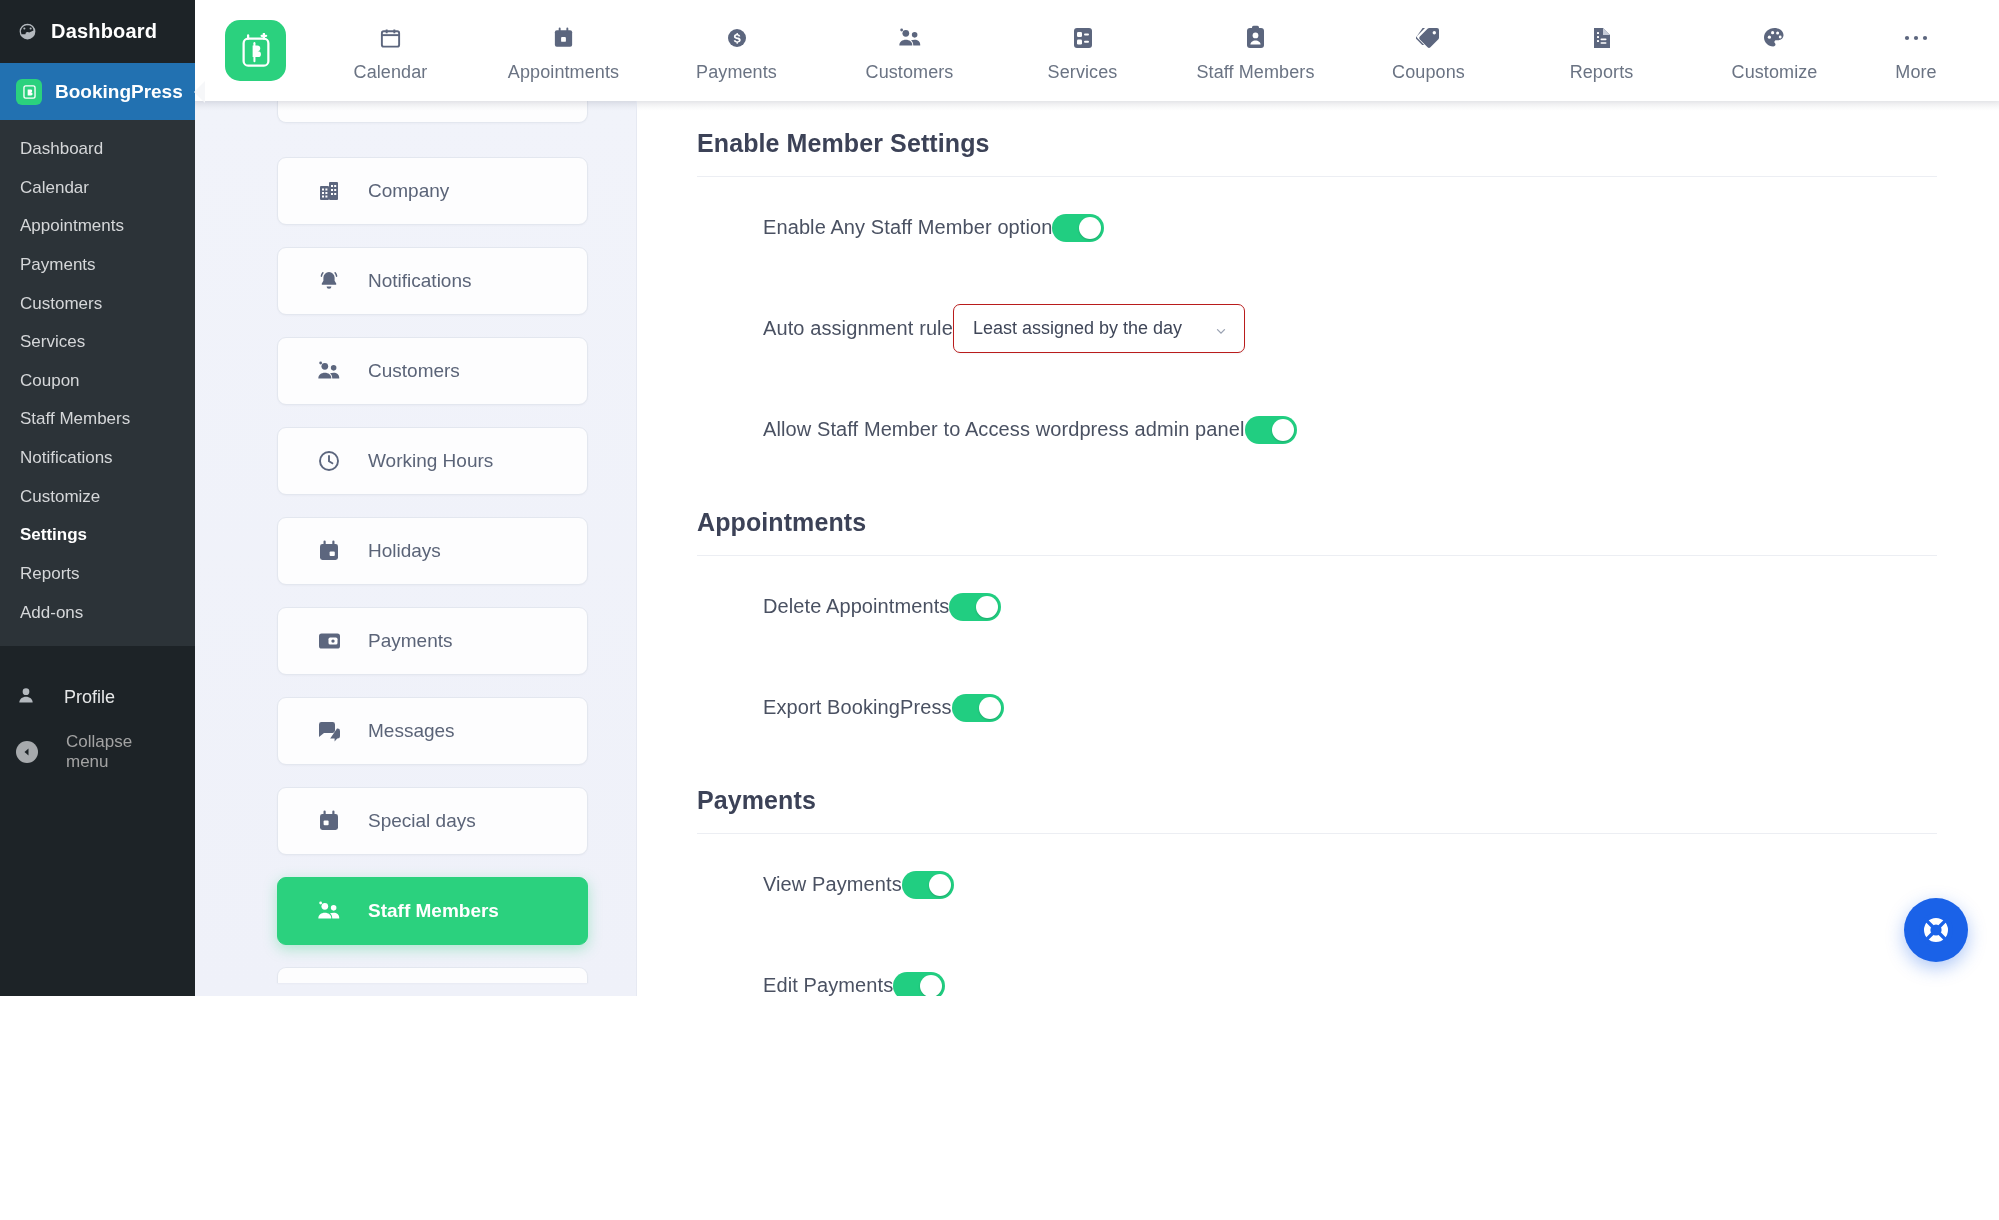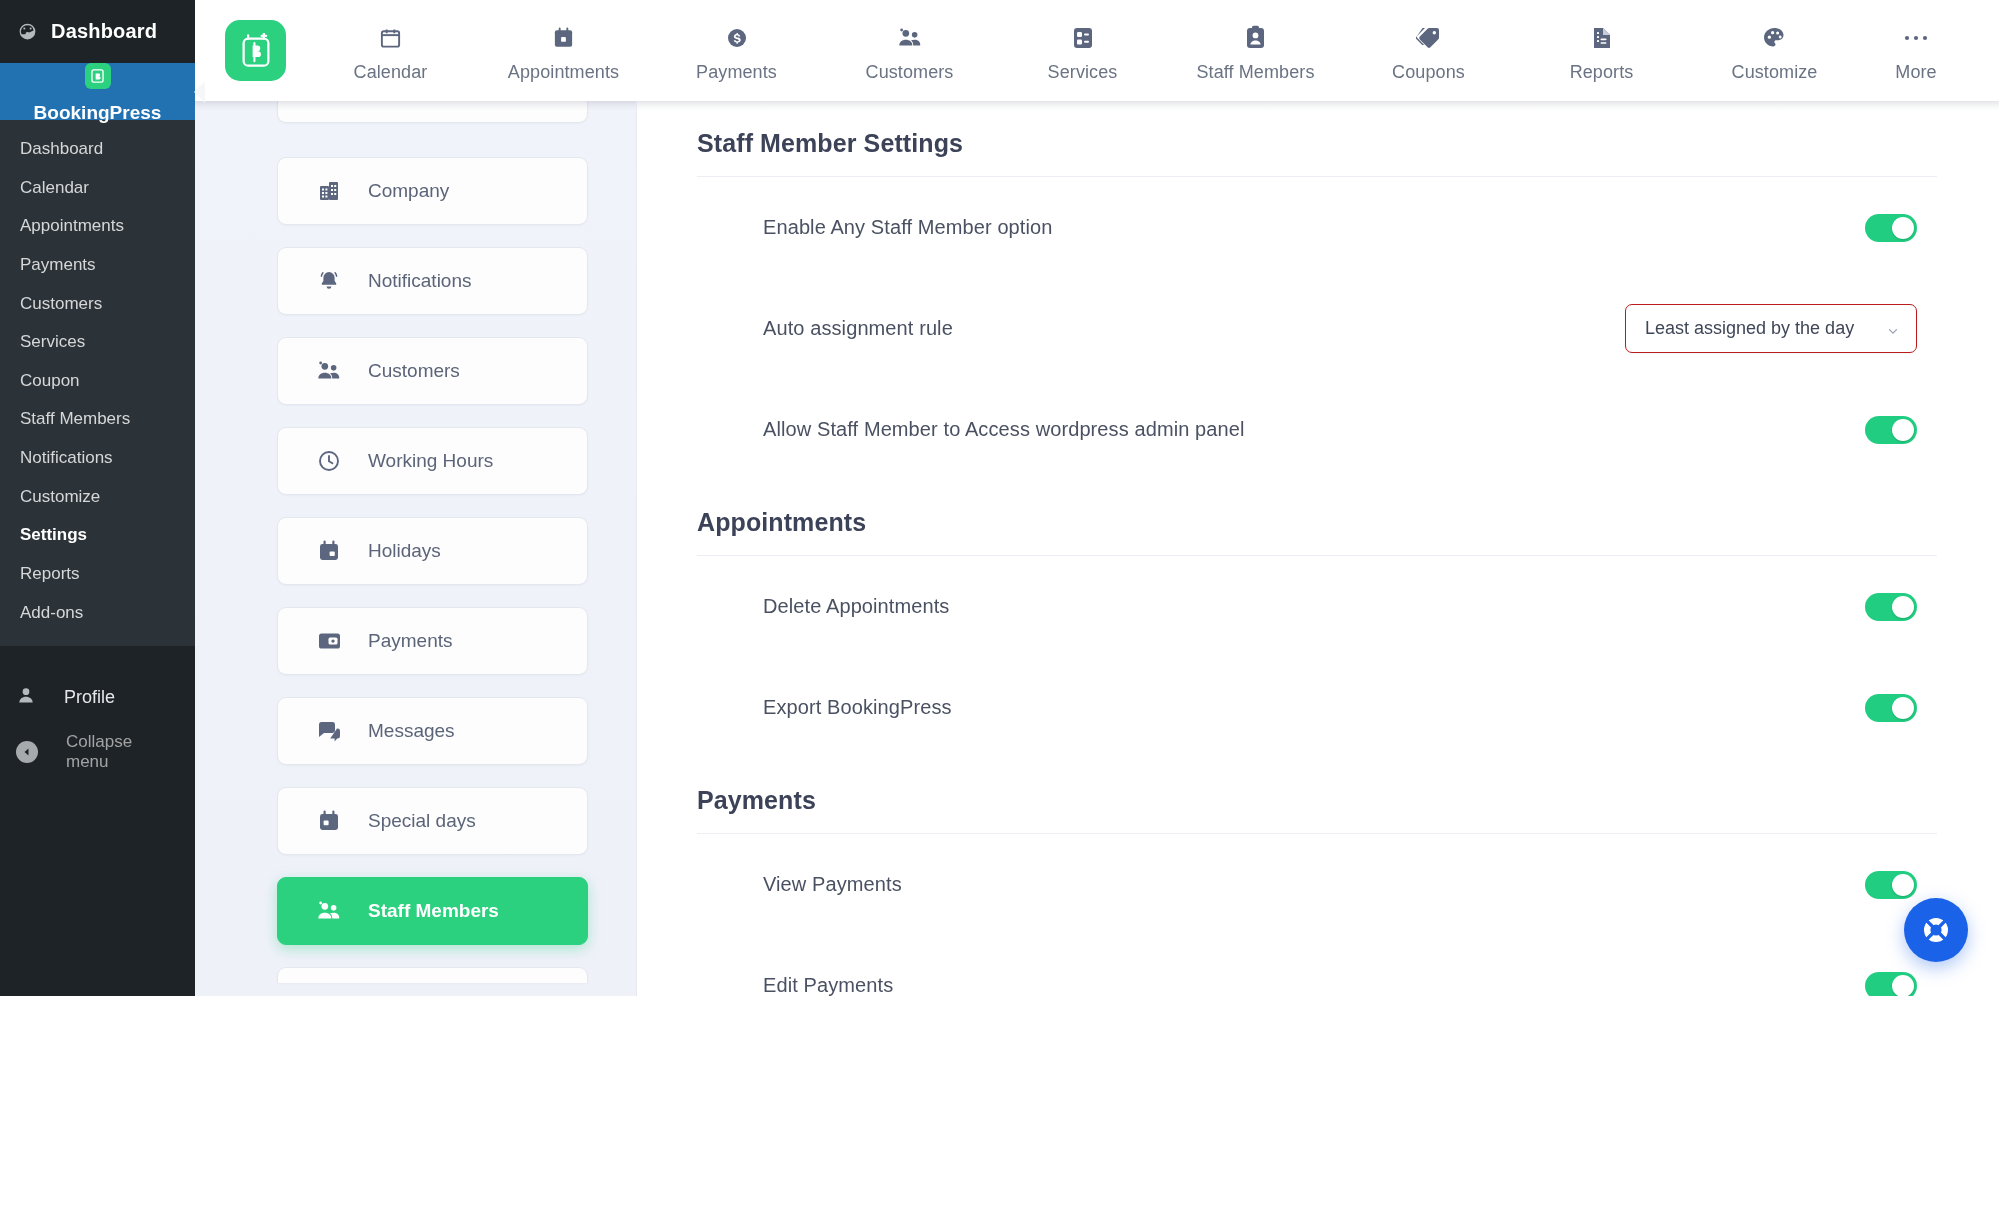--- a/index.html
+++ b/index.html
@@ -25,21 +25,20 @@
     color: #ffffff; font-size: 20px; font-weight: 600;
     letter-spacing: .2px;
   }
   .wp-topitem .ic { width: 22px; height: 22px; display:flex; align-items:center; justify-content:center; }
   .wp-plugin {
     display: flex; align-items: center; gap: 13px;
     height: 57px; padding: 0 16px;
     background: #2271b1; color: #fff;
     font-size: 19px; font-weight: 700;
     position: relative;
-    flex-direction: column;
   }
   .wp-plugin::after{
     content:""; position:absolute; right:-10px; top:50%;
     transform: translateY(-50%);
     border-top: 11px solid transparent;
     border-bottom: 11px solid transparent;
     border-right: 11px solid #f6f7f9;
   }
   .bp-logo-sm{
     width:26px;height:26px;border-radius:6px;
@@ -133,21 +132,21 @@
   .main-content{
     flex:1 1 auto; background:#ffffff; min-width:0;
     padding: 0 62px 0 60px; position:relative; overflow:hidden;
   }
   .sec-title{
     font-size: 25px; font-weight: 700; color:#3c4257;
     padding-top: 28px; padding-bottom: 18px; letter-spacing:.1px;
   }
   .sec-rule{ height:1px; background:#eceef3; margin-bottom: 0; }
   .set-row{
-    display:flex; align-items:center; justify-content:space-between;
+    display:flex; align-items:center; 
     min-height: 101px;
     padding: 0 20px 0 66px;
   }
   .set-row .rlabel{ font-size: 20px; color:#4a5162; letter-spacing:.1px; }
 
   
   .toggle{
     width: 52px; height: 28px; border-radius: 15px; background:#21ce81;
     position:relative; flex:0 0 52px; cursor:pointer;
     box-shadow: 0 0 0 0 rgba(0,0,0,0);
@@ -505,21 +504,21 @@
           </div>
 
           <div class="set-card clipped-bottom"></div>
 
         </div>
       </aside>
 
       <section class="main-content">
         <div class="shadow-strip"></div>
 
-        <h2 class="sec-title">Staff Member Settings</h2>
+        <h2 class="sec-title">Enable Member Settings</h2>
         <div class="sec-rule"></div>
 
         <div class="set-row">
           <span class="rlabel">Enable Any Staff Member option</span>
           <span class="toggle">
               <span class="knob"></span>
             </span>
         </div>
 
         <div class="set-row">

